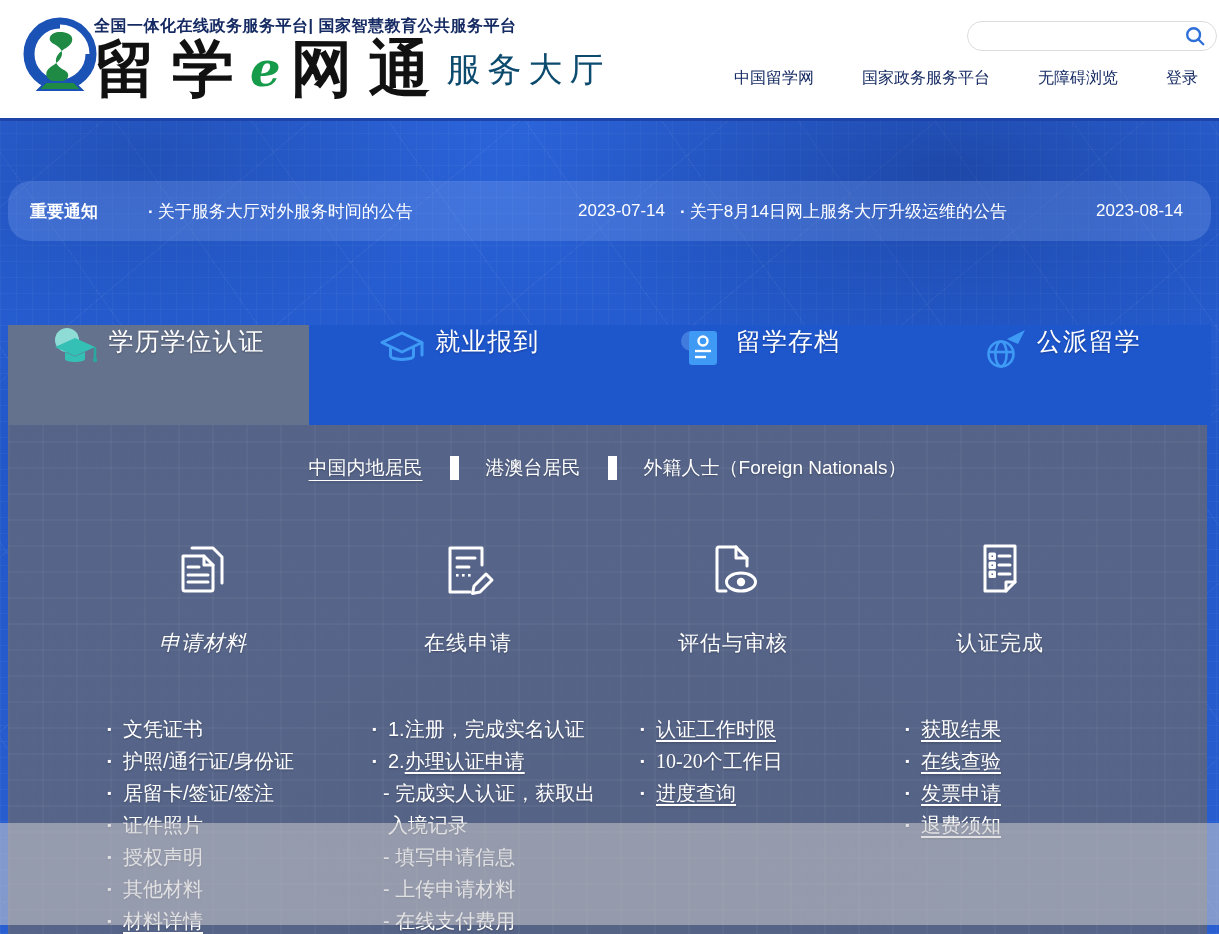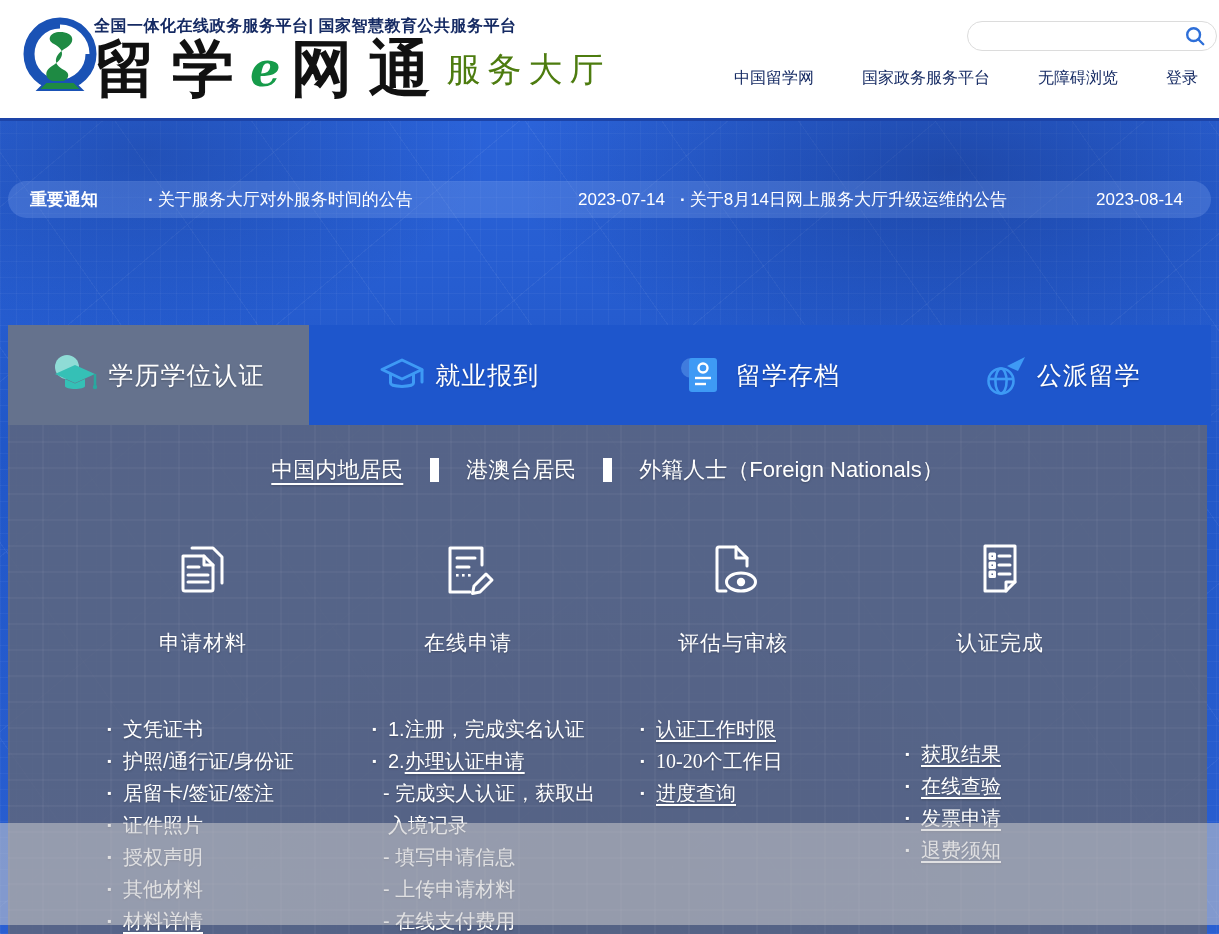--- a/index.html
+++ b/index.html
@@ -8,21 +8,21 @@
   .screen { position:relative; width:1219px; height:934px; background:#fff; overflow:hidden; }
 
   
   .topbar { position:absolute; top:0; left:12px; width:1219px; height:118px; background:#ffffff; }
   .logo { position:absolute; left:8px; top:14px; width:80px; height:92px; }
   .brand-block { position:absolute; left:82px; top:16px; }
   .platform-line { font-size:16px; font-weight:bold; color:#152a63; letter-spacing:0.5px; }
   .brand-line { margin-top:4px; display:flex; align-items:flex-end; }
   .cal { font-family:"DejaVu Serif", serif; font-weight:bold; font-size:62px; line-height:56px; color:#111; letter-spacing:16px; }
   .cal.e { color:#169b4a; font-style:italic; letter-spacing:10px; font-size:48px; }
-  .brand-suffix { font-size:34px; color:#4d7c0f; letter-spacing:7px; line-height:50px; padding-bottom:3px; }
+  .brand-suffix { font-size:34px; color:#0c4a6e; letter-spacing:7px; line-height:50px; padding-bottom:3px; }
   .search-box { position:absolute; left:955px; top:21px; width:250px; height:30px; border:1px solid #dcdcdc; border-radius:16px; background:#fff; display:flex; align-items:center; }
   .search-box input { flex:1; border:none; outline:none; background:transparent; height:26px; padding:0 10px 0 16px; font-size:14px; color:#333; }
   .search-icon { width:22px; height:22px; margin-right:10px; cursor:pointer; }
   .top-nav { position:absolute; right:33px; top:68px; display:flex; gap:48px; }
   .top-nav a { font-size:16px; color:#152a63; text-decoration:none; cursor:pointer; white-space:nowrap; }
 
   
   .hero { position:absolute; top:118px; left:0; width:1219px; height:816px;
     border-top:3px solid #1d44a8;
     background:
@@ -30,56 +30,56 @@
       radial-gradient(480px 260px at 12% 4%, rgba(16,42,110,0.30), transparent 70%),
       radial-gradient(700px 420px at 50% 95%, rgba(10,28,80,0.25), transparent 75%),
       repeating-linear-gradient(0deg, rgba(255,255,255,0.04) 0 1px, transparent 1px 16px),
       repeating-linear-gradient(90deg, rgba(255,255,255,0.04) 0 1px, transparent 1px 16px),
       repeating-linear-gradient(55deg, rgba(255,255,255,0.05) 0 1px, transparent 1px 112px),
       repeating-linear-gradient(-40deg, rgba(255,255,255,0.05) 0 1px, transparent 1px 134px),
       linear-gradient(180deg, #2b63d9 0%, #2157c8 40%, #2a5fd2 100%);
   }
 
   
-  .notice { position:absolute; left:8px; top:60px; width:1203px; height:37px; border-radius:23px;
+  .notice { position:absolute; left:8px; top:60px; width:1203px; height:60px; border-radius:23px;
     background:rgba(132,170,240,0.28); display:flex; align-items:center; color:#fff; font-size:17px; }
   .notice-label { position:absolute; left:22px; font-weight:bold; }
   .notice-t1 { position:absolute; left:140px; cursor:pointer; }
   .notice-d1 { position:absolute; left:570px; }
   .notice-t2 { position:absolute; left:672px; cursor:pointer;text-align:right; }
   .notice-d2 { position:absolute; right:28px; }
   .notice-t1::before, .notice-t2::before { content:"·"; font-weight:bold; margin-right:4px; }
 
   
   .tabs { position:absolute; left:8px; top:204px; width:1203px; height:100px; display:flex; background:#1e56cc; }
-  .tab { flex:1; display:flex; align-items:center; justify-content:center; gap:10px; cursor:pointer; }
+  .tab { flex:1; display:flex; justify-content:center; gap:10px; cursor:pointer; }
   .tab.active { background:rgba(112,118,132,0.88); }
   .tab-label { color:#fff; font-size:25px; letter-spacing:1px; text-shadow:0 1px 2px rgba(0,0,0,0.25); }
   .tab-icon { width:46px; height:46px; }
 
   
   .panel { position:absolute; left:8px; top:304px; width:1199px; height:512px;
     background:
       repeating-linear-gradient(0deg, rgba(255,255,255,0.035) 0 2px, transparent 2px 26px),
       repeating-linear-gradient(90deg, rgba(255,255,255,0.035) 0 2px, transparent 2px 34px),
       rgba(92,101,126,0.88);
     color:#fff; text-shadow:0 1px 2px rgba(0,0,0,0.25); }
 
   .subtabs { position:absolute; top:30px; left:0; width:100%; display:flex; align-items:center; justify-content:center; gap:27px; }
-  .subtab { font-size:22px; color:#fff; cursor:pointer; white-space:nowrap; }
+  .subtab { font-size:19px; color:#fff; cursor:pointer; white-space:nowrap; }
   .subtab.active { text-decoration:underline; text-underline-offset:6px; }
   .subtab-sep { width:9px; height:24px; background:#fff; }
 
   .feature { position:absolute; top:112px; width:260px; text-align:center; }
   .feature .ficon { width:64px; height:64px; margin:0 auto; }
   .feature .ftitle { margin-top:24px; font-size:21px; letter-spacing:1px; }
-  .f0{left:65px;} .f1{left:330px;} .f2{left:595px;} .f3{left:862px;}
+  .f0{left:65px;font-style:italic;} .f1{left:330px;} .f2{left:595px;} .f3{left:862px;}
 
   .col-list { position:absolute; top:288px; list-style:none; }
-  .c0{left:99px;} .c1{left:364px;} .c2{left:632px;font-family:Liberation Serif, serif;} .c3{left:897px;margin-top:25px;}
+  .c0{left:99px;} .c1{left:364px;} .c2{left:632px;font-family:Liberation Serif, serif;} .c3{left:897px;}
   .col-list li { position:relative; height:32px; line-height:32px; font-size:20px; padding-left:16px; white-space:nowrap; }
   .col-list li.bullet::before { content:"▪"; position:absolute; left:0; top:0; font-size:12px; }
   .col-list li.indent { padding-left:11px; }
   .col-list li.cont { padding-left:16px; }
   .u { text-decoration:underline; text-underline-offset:4px; cursor:pointer; }
 
   
   .gray-band { position:absolute; left:0; top:823px; width:1219px; height:102px;
     background:rgba(199,200,204,0.56); pointer-events:none; z-index:40; }
 </style>

